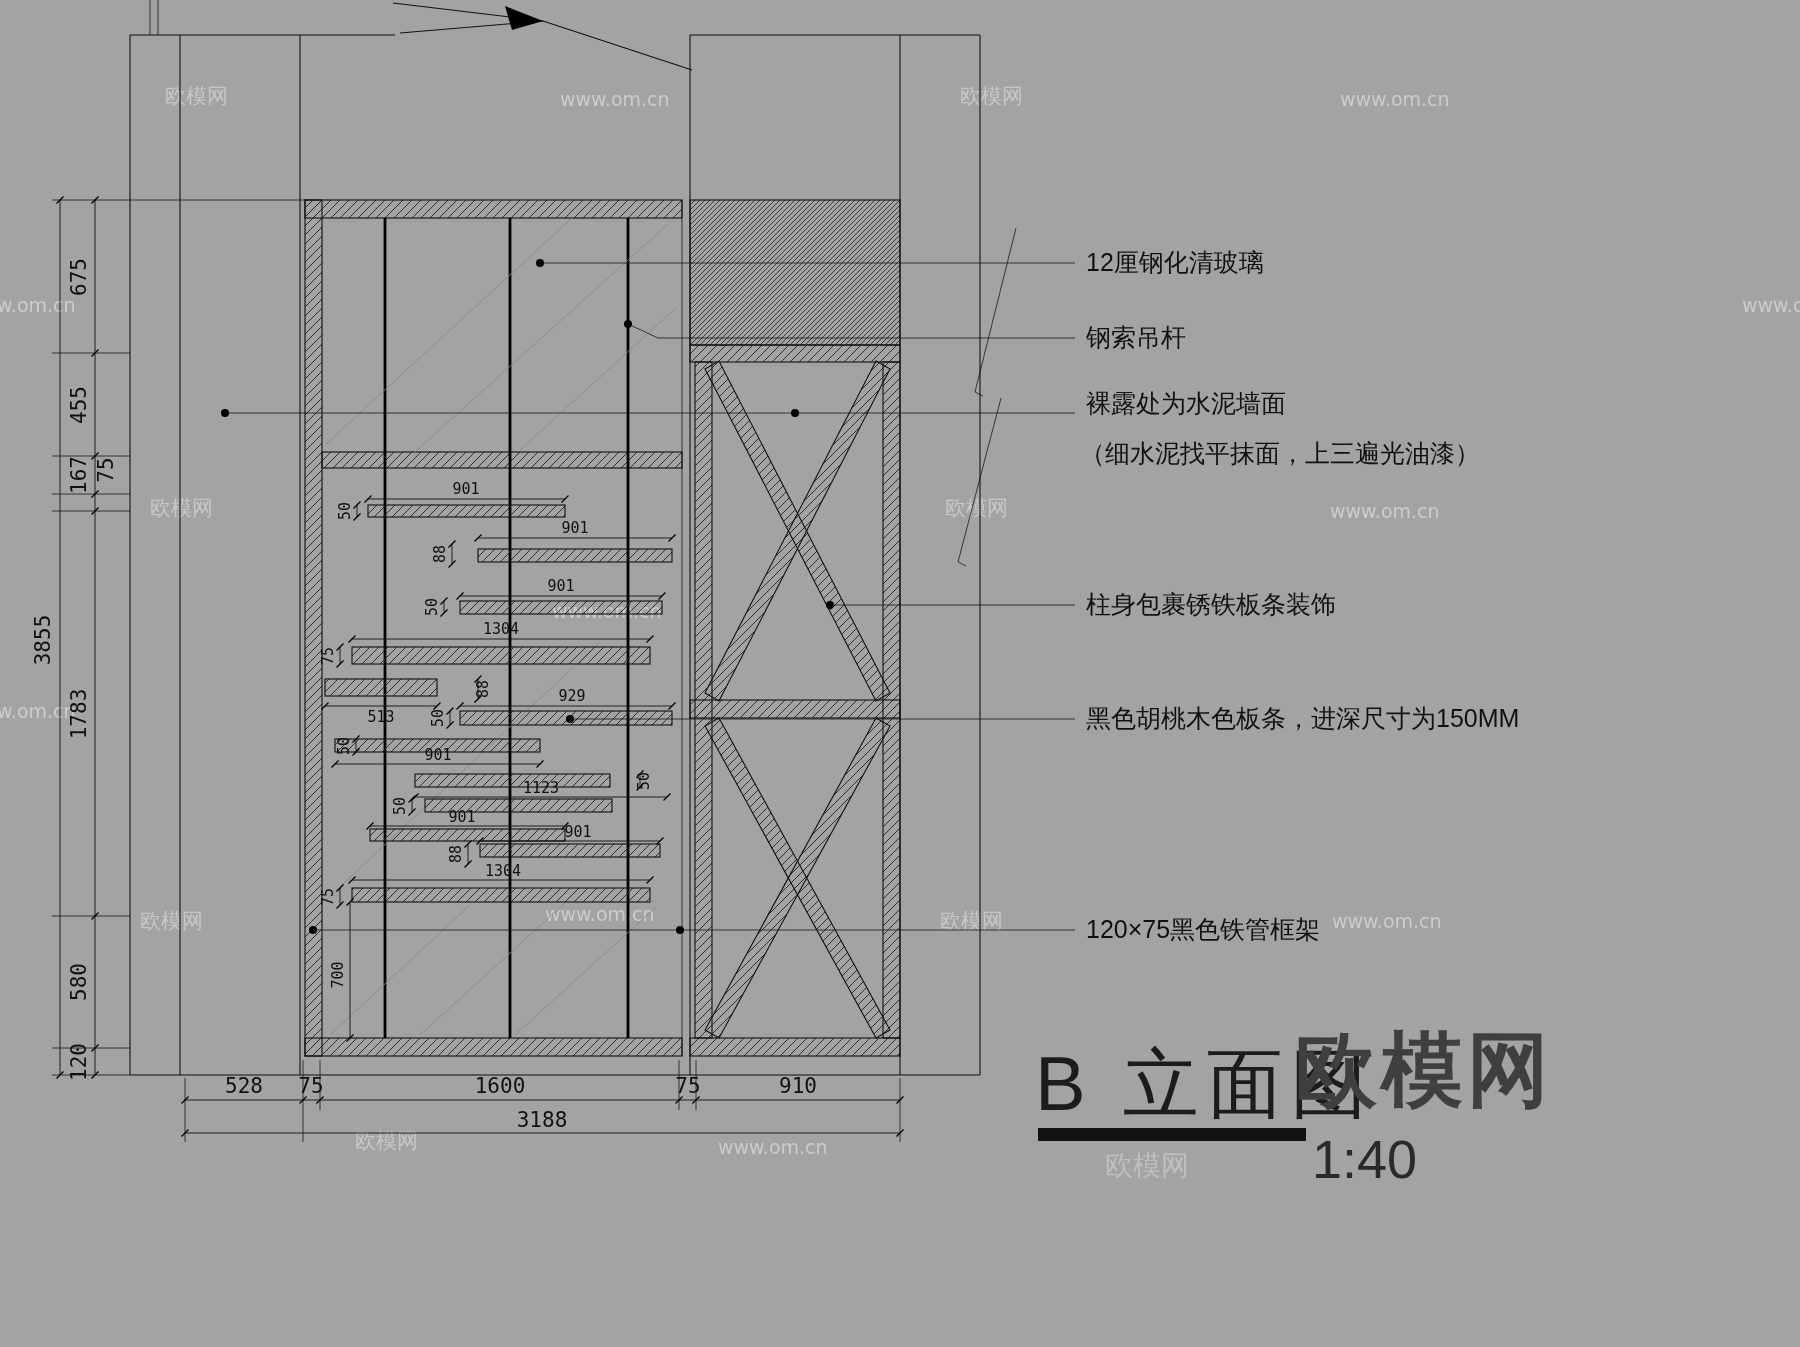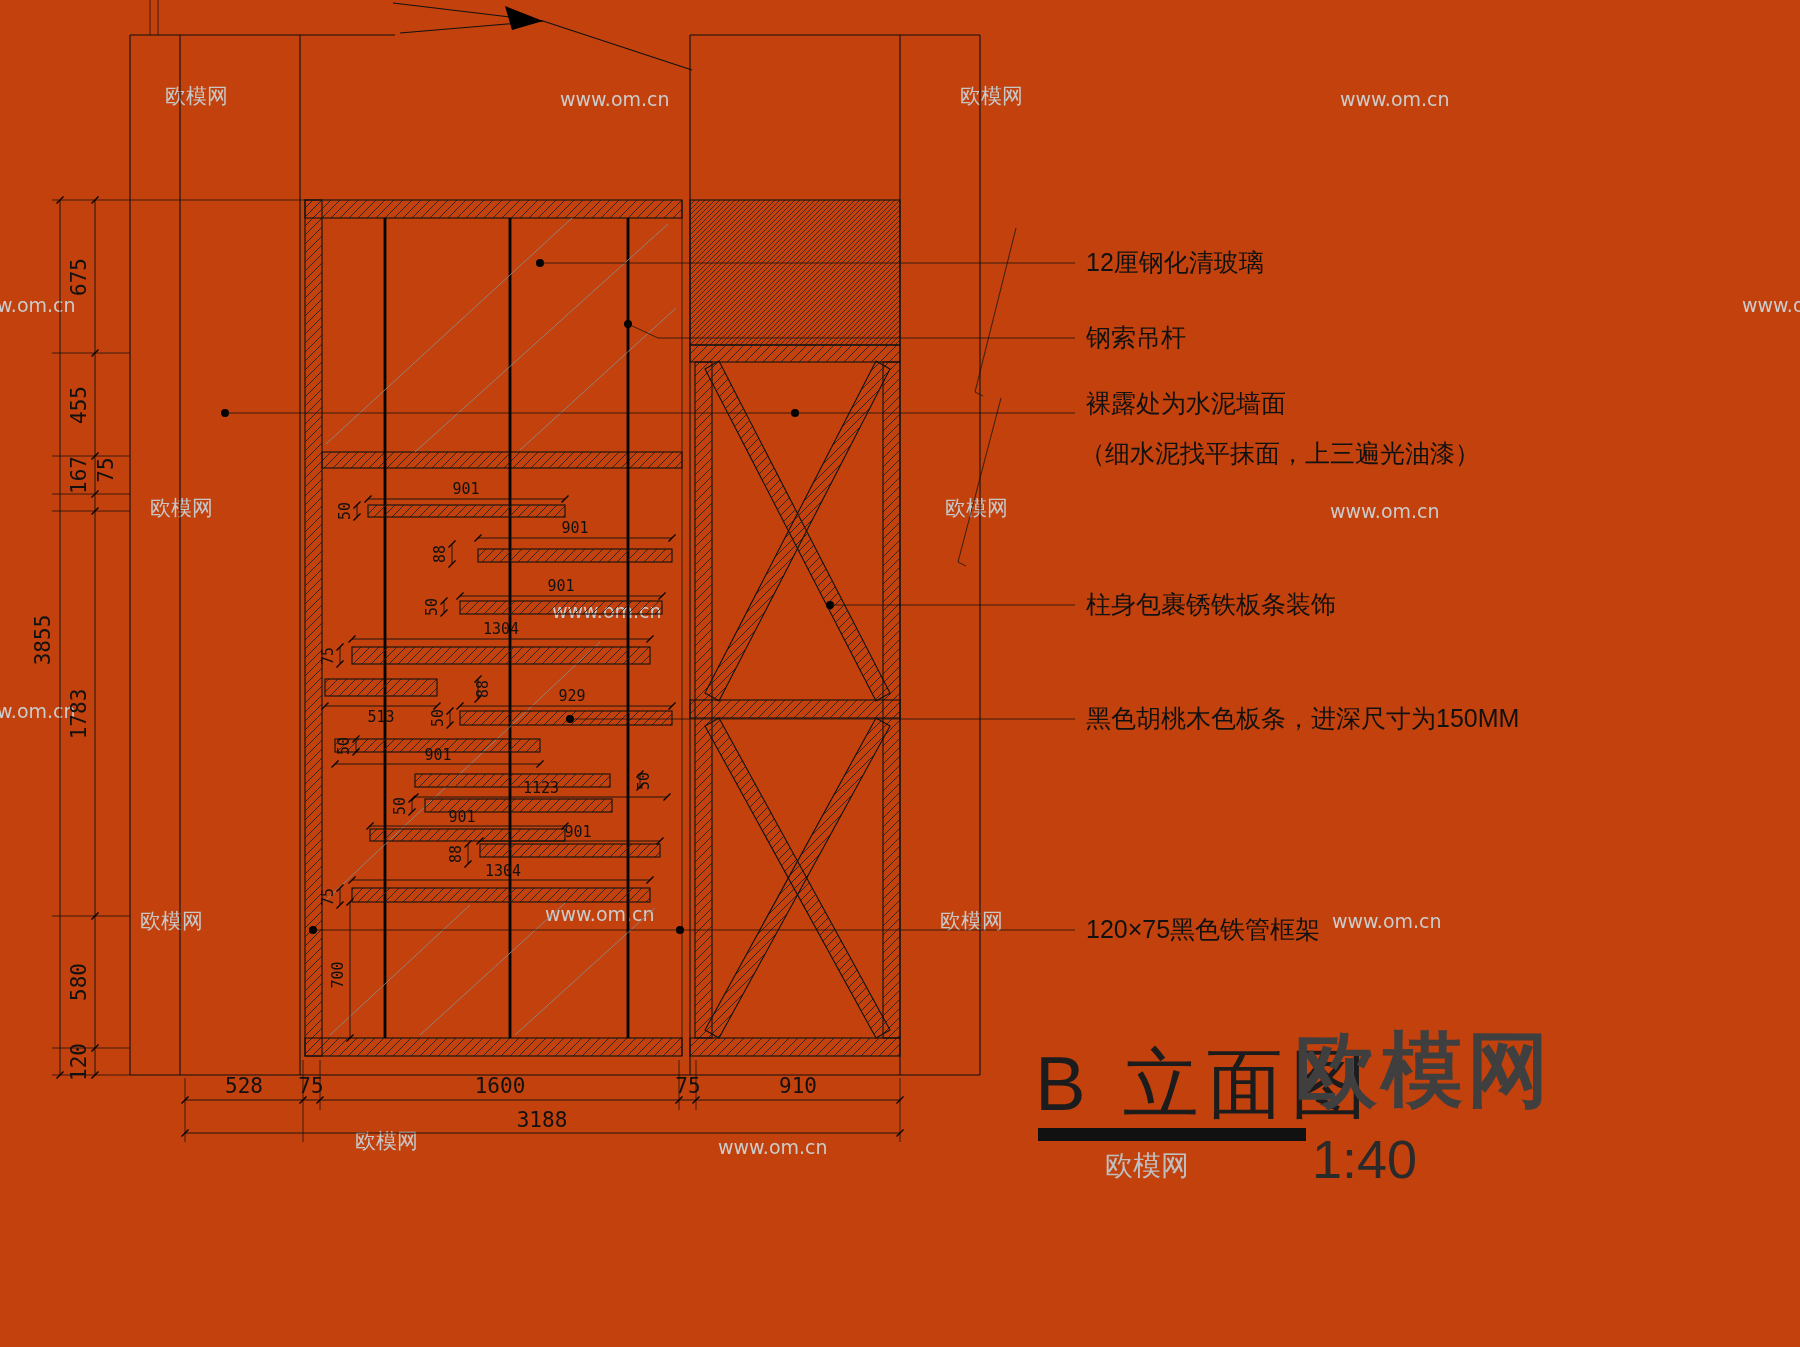--- a/index.html
+++ b/index.html
@@ -1,16 +1,16 @@
 <!DOCTYPE html>
 <html><head>
 <meta charset="utf-8">
 <style>
   html,body{margin:0;padding:0;background:#fff;}
-  #stage{position:relative;width:1800px;height:1347px;background:#c2410c;overflow:hidden;
+  #stage{position:relative;width:1800px;height:1347px;background:#a3a3a3;overflow:hidden;
          font-family:"Liberation Sans","DejaVu Sans",sans-serif;}
   svg{display:block}
   .s{stroke:#111;stroke-width:1.1;fill:none}
   .t{stroke:#111;stroke-width:0.75;fill:none}
   .k{stroke:#000;stroke-width:2.8;fill:none}
   .g{stroke:#8a8a8a;stroke-width:0.9;fill:none}
   .d{stroke:#111;stroke-width:0.9;fill:none}
   .hrect{fill:url(#hatch);stroke:#111;stroke-width:1.1}
   .hrectd{fill:url(#hatchD);stroke:#111;stroke-width:1.1}
   .dn{font-family:"DejaVu Sans Mono",monospace;font-size:15px;fill:#111}

